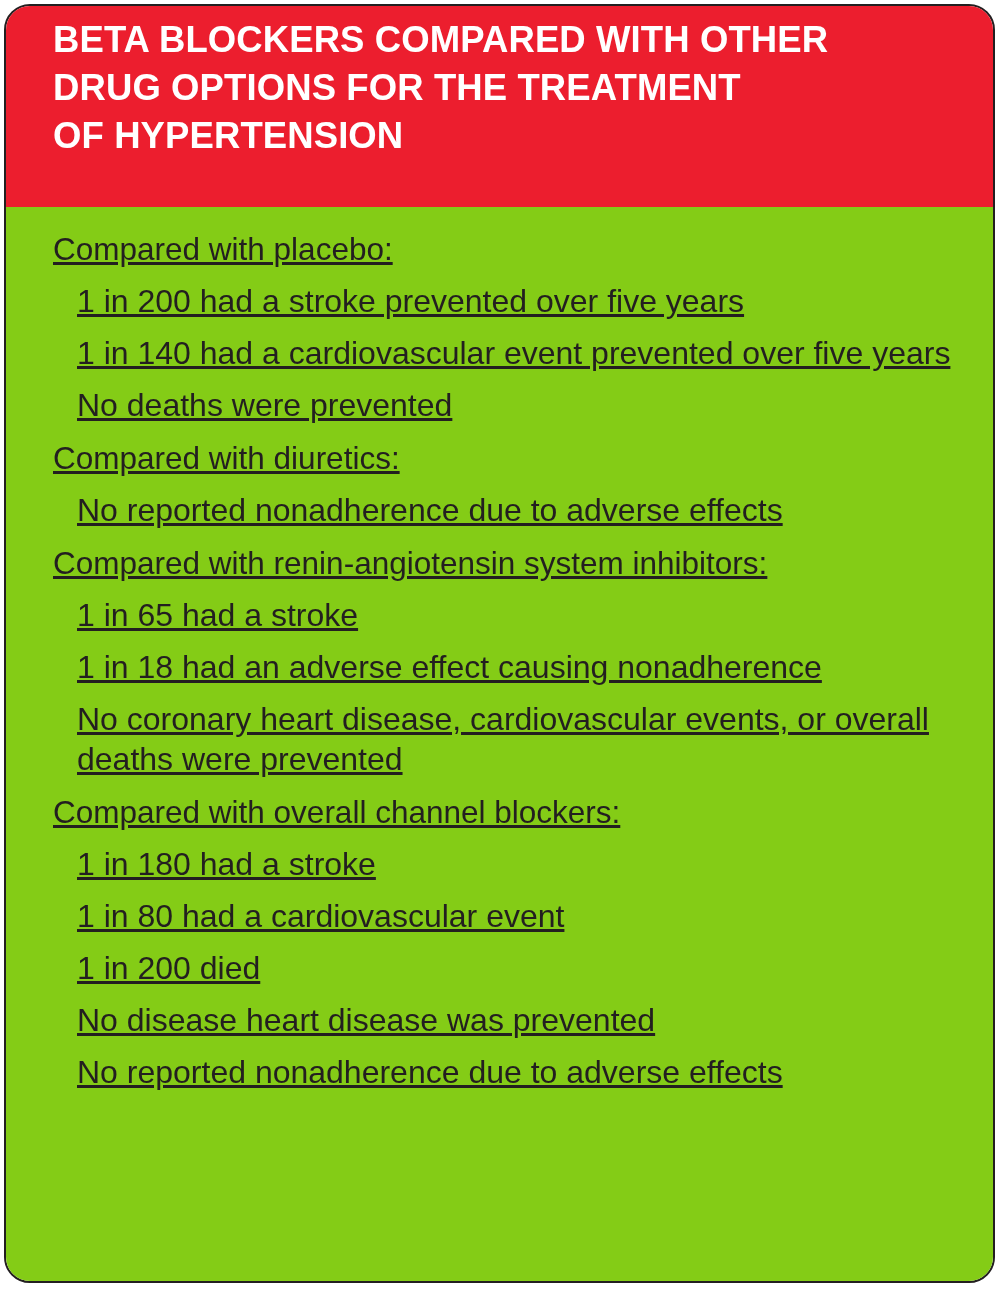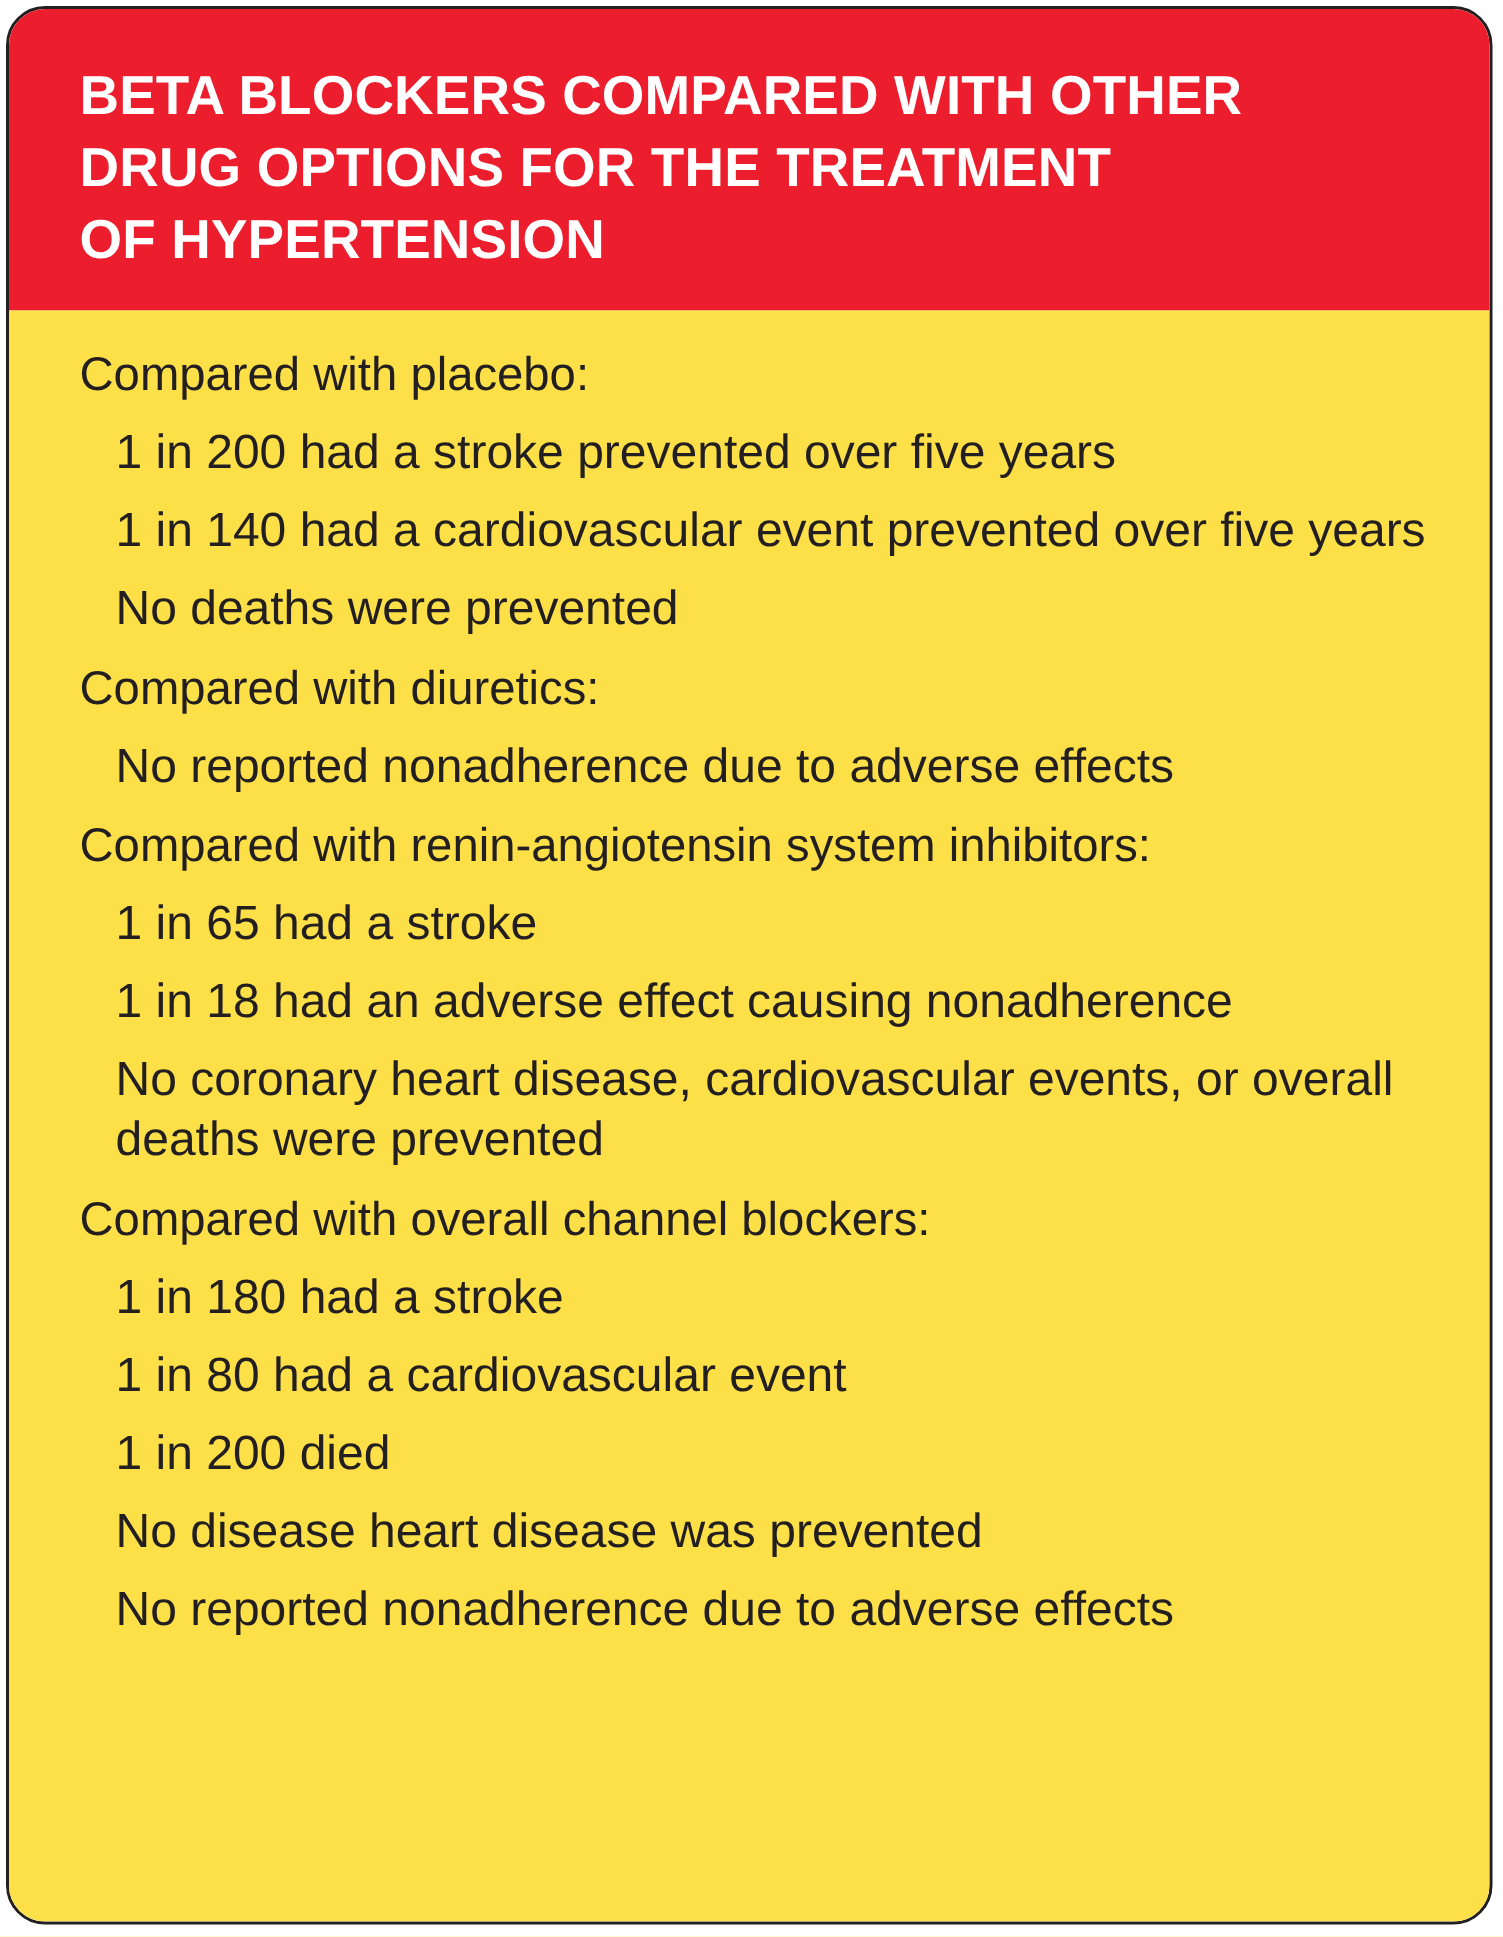--- a/index.html
+++ b/index.html
@@ -32,44 +32,45 @@
 
   
   #header-band {
     position: absolute;
     left: 0;
     top: 0;
     right: 0;
     height: 201px;
     background: #ec1e2e;
     box-sizing: border-box;
-    padding: 34px 40px 0 47px;
+    padding: 10px 40px 0 47px;
   }
   #header-title {
     margin: 0;
     color: #ffffff;
     font-family: "Liberation Sans", sans-serif;
     font-weight: bold;
     font-size: 36.5px;
     line-height: 48px;
     letter-spacing: 0.1px;
     text-transform: uppercase;
     white-space: pre-line;
   }
 
   
   #body-area {
     position: absolute;
     left: 0;
     top: 201px;
     right: 0;
     bottom: 0;
-    background: #fde047;
+    background: #84cc16;
     padding: 22px 30px 0 47px;
     box-sizing: border-box;
+    text-decoration: underline;
   }
 
   .group-heading {
     font-family: "Liberation Sans", sans-serif;
     font-size: 31.5px;
     line-height: 40px;
     color: #231f20;
     margin: 0;
     padding: 0;
     font-weight: normal;

